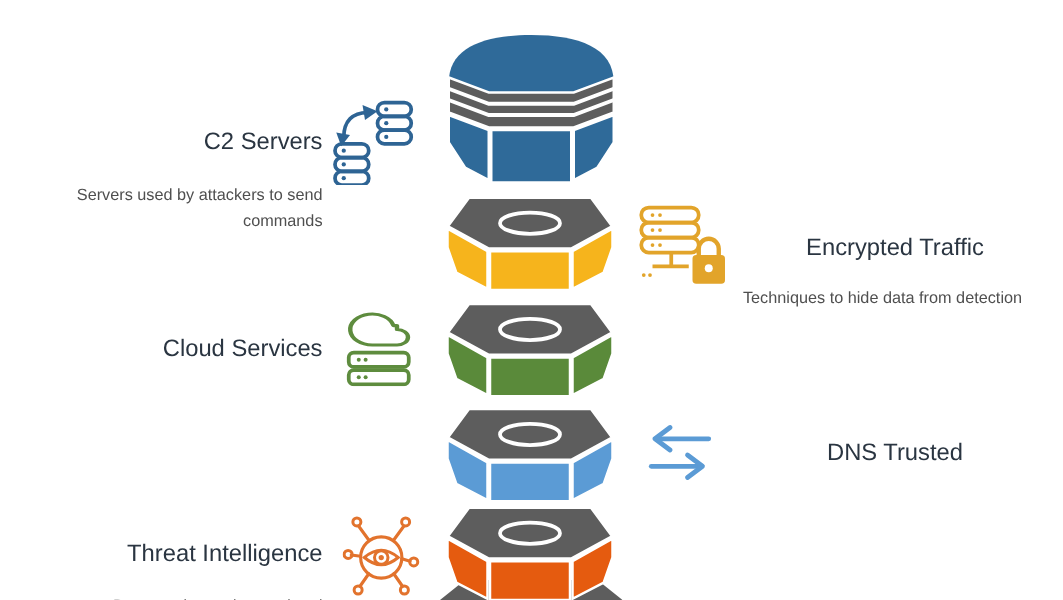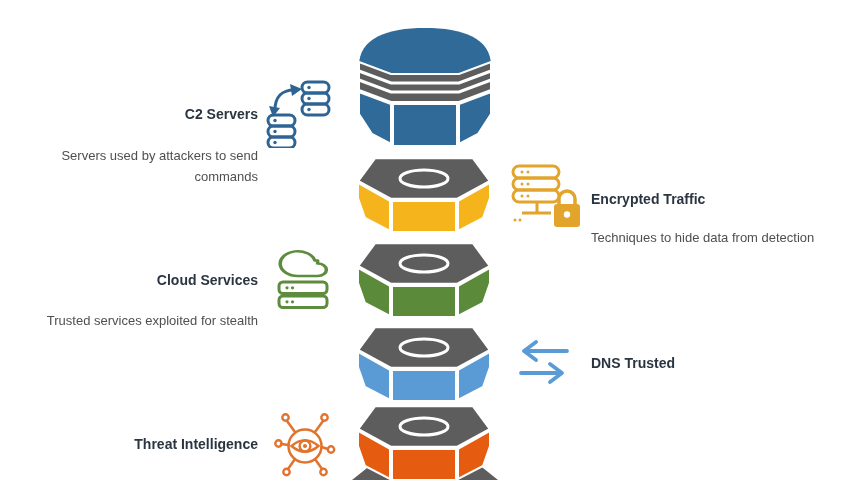--- a/index.html
+++ b/index.html
@@ -2,27 +2,27 @@
 <html><head>
 <meta charset="utf-8">
 <style>
   html,body{margin:0;padding:0;background:#fff;}
   #screen{
     position:relative;width:850px;height:480px;overflow:hidden;background:#ffffff;
     font-family:"Liberation Sans", sans-serif;
   }
   .abs{position:absolute;}
   .item-title{
-    font-size:14px;font-weight:700;color:#2A3541;line-height:26px;
+    font-size:19px;font-weight:400;color:#2A3541;line-height:26px;
   }
   .item-desc{
     font-size:13px;color:#4F4F4F;line-height:21px;
   }
   .ta-r{text-align:right;}
-  .ta-l{text-align:left;}
+  .ta-l{text-align:center;}
   svg{display:block;}
 </style>
 </head>
 <body>
 
 <div id="screen">
 
   <svg class="abs" style="left:358px;top:26px" width="134" height="122" viewBox="0 0 134 122" color="#2F6A99">
     <path d="M 1 48 L 1 40 C 1 12 29 2 67 2 C 105 2 133 12 133 40 L 133 48 Z" fill="currentColor"></path>
     <polygon points="1,36 33,48 101,48 133,36 133,64 101,76 33,76 1,64" stroke="#fff" stroke-width="2" fill="#5D5D5D"></polygon>
@@ -111,21 +111,20 @@
       <circle cx="4" cy="56" r="1.5"></circle>
         <circle cx="9" cy="56" r="1.5"></circle>
       <rect x="43" y="40" width="26" height="23" rx="3"></rect>
     </g>
     <circle cx="56" cy="50.5" r="3.2" fill="#fff"></circle>
   </svg>
   <div class="abs item-title ta-l" style="left:591px;top:186px;width:250px">Encrypted Traffic</div>
   <div class="abs item-title ta-r" style="left:0;top:267px;width:258px">Cloud Services</div>
 
   <div class="abs item-desc ta-l" style="left:591px;top:227px;width:230px">Techniques to hide data from detection</div>
-  <div class="abs item-desc ta-r" style="left:28px;top:310px;width:230px">Trusted services exploited for stealth</div>
   <svg class="abs" style="left:276px;top:249px" width="54" height="60" viewBox="0 0 54 60" color="#5E8C3E">
     <g fill="none" stroke="currentColor" stroke-linejoin="round" stroke-linecap="round">
       <path d="M18 10h-1.26A8 8 0 1 0 9 20h9a4 4 0 0 0 0-8z" transform="translate(2,-4) scale(2.2,1.55)" stroke-width="1.6"></path>
       <rect x="3" y="33" width="48" height="11.5" rx="4" stroke-width="3"></rect>
       <rect x="3" y="47" width="48" height="11.5" rx="4" stroke-width="3"></rect>
     </g>
     <g fill="currentColor" stroke="none">
       <circle cx="11" cy="38.8" r="1.6"></circle>
         <circle cx="16.5" cy="38.8" r="1.6"></circle>
       <circle cx="11" cy="52.8" r="1.6"></circle>

